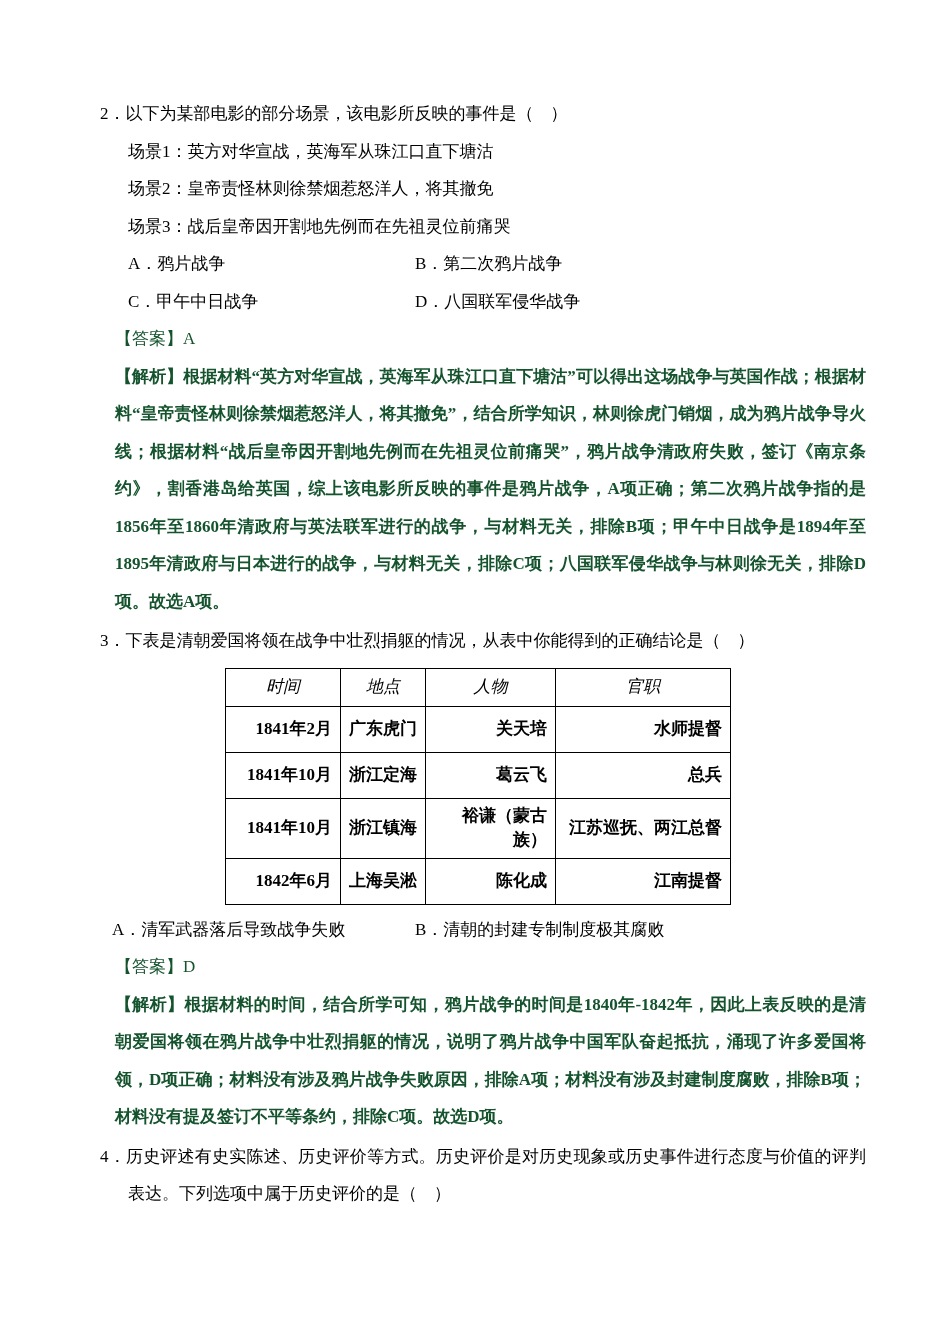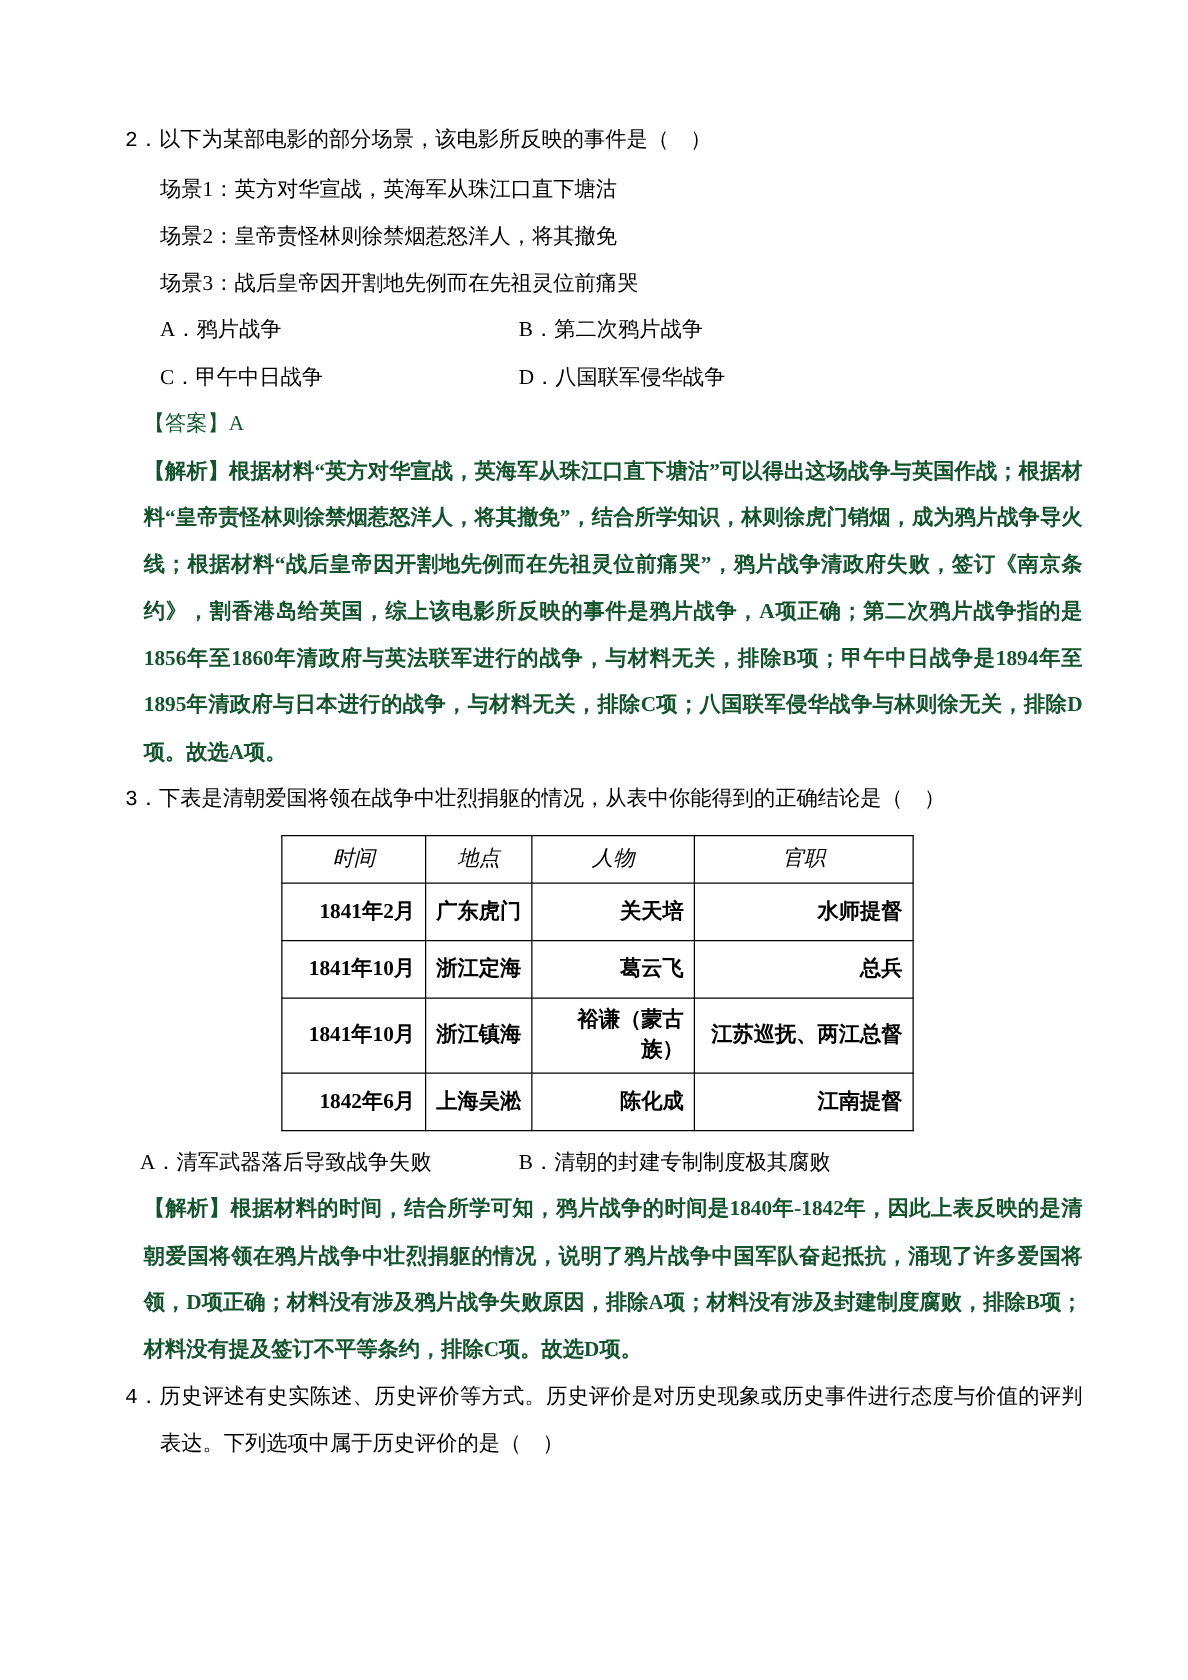--- a/index.html
+++ b/index.html
@@ -11,21 +11,20 @@
     font-family: "Liberation Serif", "DejaVu Serif", serif;
     font-size: 17px;
     overflow: hidden;
   }
   .page { padding: 95px 84px 30px 100px; }
   .line, p { line-height: 37.5px; }
   .stem {
     padding-left: 28px;
     text-indent: -28px;
     text-align: justify;
-    font-family: Liberation Mono, monospace;
   }
   .scene { margin-left: 28px; }
   .opts { margin-left: 28px; }
   .opts .c1 { display: inline-block; width: 287px; }
   .opts3 { margin-left: 12px; }
   .opts3 .c1 { display: inline-block; width: 303px; }
   .red { color: #14532d; }
   .ans-line { margin-left: 15px; }
   .analysis {
     margin-left: 15px;
@@ -110,20 +109,21 @@
         <td>上海吴淞</td>
         <td>陈化成</td>
         <td>江南提督</td>
       </tr>
     </tbody>
       </table>
 
     <p class="opts3">
       <span class="c1">A．清军武器落后导致战争失败</span><span>B．清朝的封建专制制度极其腐败</span>
     </p>
+    <p class="ans-line red"><span>【答案】</span><span>D</span></p>
     <p class="analysis red"><span>【解析】</span><span>根据材料的时间，结合所学可知，鸦片战争的时间是1840年-1842年，因此上表反映的是清朝爱国将领在鸦片战争中壮烈捐躯的情况，说明了鸦片战争中国军队奋起抵抗，涌现了许多爱国将领，D项正确；材料没有涉及鸦片战争失败原因，排除A项；材料没有涉及封建制度腐败，排除B项；材料没有提及签订不平等条约，排除C项。故选D项。</span></p>
   </div>
 
   <div class="q-block">
     <p class="stem"><span>4．</span><span>历史评述有史实陈述、历史评价等方式。历史评价是对历史现象或历史事件进行态度与价值的评判表达。下列选项中属于历史评价的是（　）</span></p>
   </div>
 
 </div>
 
 </body></html>

